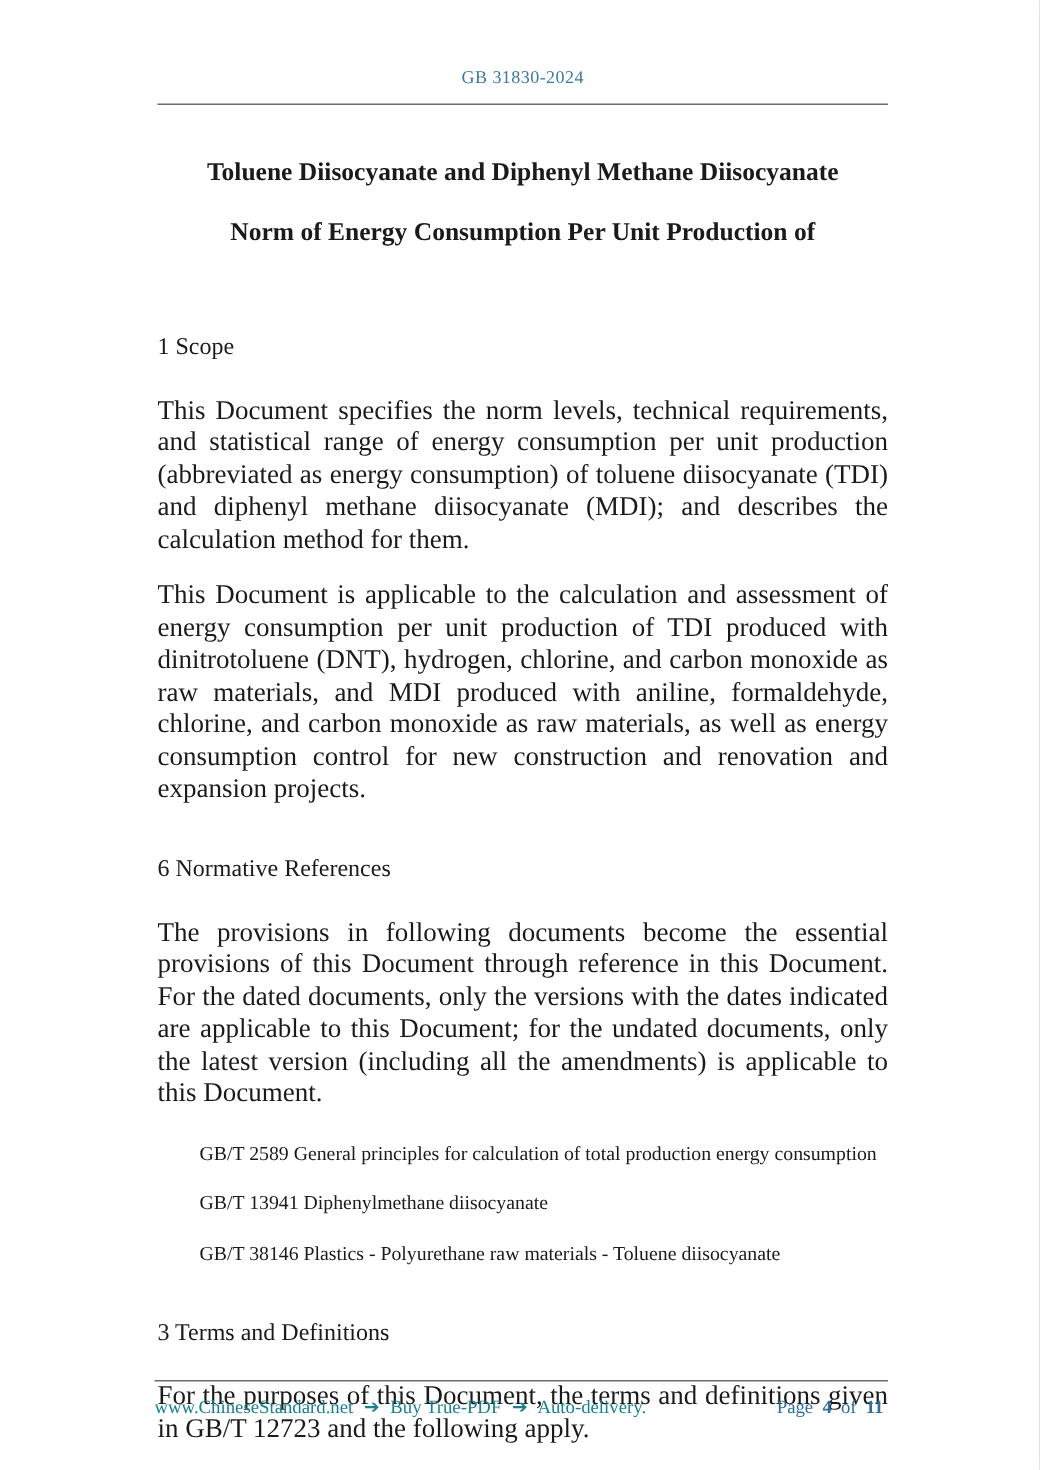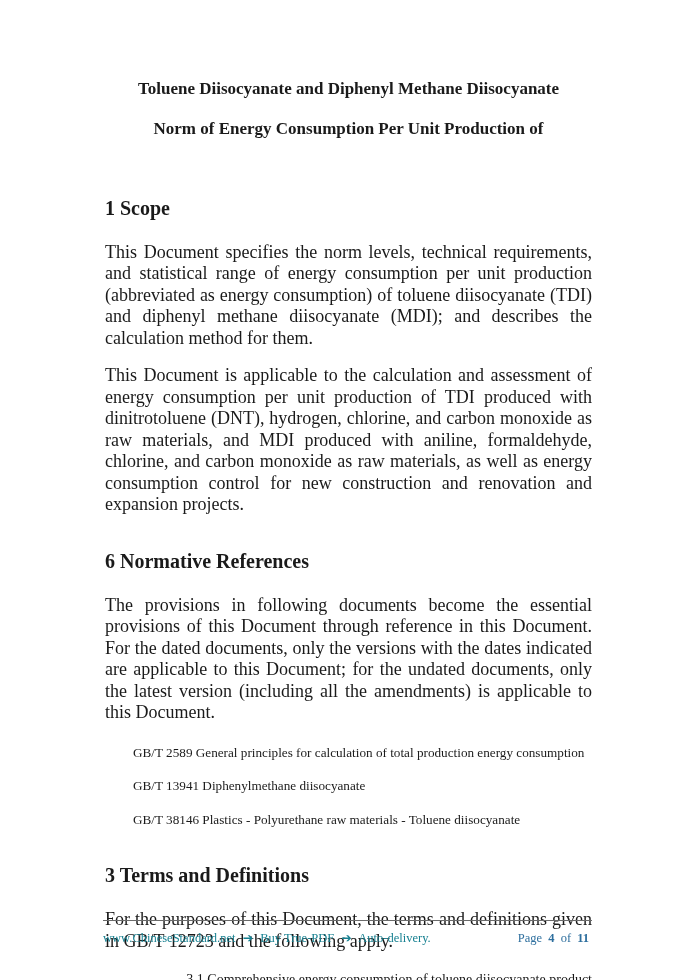--- a/index.html
+++ b/index.html
@@ -39,22 +39,22 @@
   .title{
     margin-top:34px;
     text-align:center;
     font-size:17px;
     font-weight:bold;
     line-height:1.35;
   }
   .title .title-line{display:block;}
   .title .title-line + .title-line{margin-top:17px;}
   h2.section-heading{
-    font-size:20px;
-    font-weight:bold;
+    font-size:16px;
+    font-weight:normal;
     margin-top:34px;
     margin-bottom:22px;
   }
   h2.first-section{margin-top:56px;}
   p.body-text{
     font-size:18px;
     line-height:21.5px;
     text-align:justify;
     margin-bottom:16px;
   }
@@ -94,20 +94,24 @@
   .footer-arrow{font-family:"DejaVu Sans",sans-serif;}
   .page-indicator{color:#2e6f9e;text-align:right;}
   .page-indicator .pg-num{font-weight:bold;margin:0 3px;}
 </style>
 </head>
 <body>
 
 <div class="page">
   <div class="content">
 
+    <header>
+      <div class="doc-number">GB 31830-2024</div>
+      <hr class="header-rule">
+    </header>
 
     <h1 class="title">
       <span class="title-line">Toluene Diisocyanate and Diphenyl Methane Diisocyanate</span>
       <span class="title-line">Norm of Energy Consumption Per Unit Production of</span>
     </h1>
 
     <section>
       <h2 class="section-heading first-section">1 Scope</h2>
       <p class="body-text">This Document specifies the norm levels, technical requirements, and statistical range of energy consumption per unit production (abbreviated as energy consumption) of toluene diisocyanate (TDI) and diphenyl methane diisocyanate (MDI); and describes the calculation method for them.</p>
       <p class="body-text">This Document is applicable to the calculation and assessment of energy consumption per unit production of TDI produced with dinitrotoluene (DNT), hydrogen, chlorine, and carbon monoxide as raw materials, and MDI produced with aniline, formaldehyde, chlorine, and carbon monoxide as raw materials, as well as energy consumption control for new construction and renovation and expansion projects.</p>

